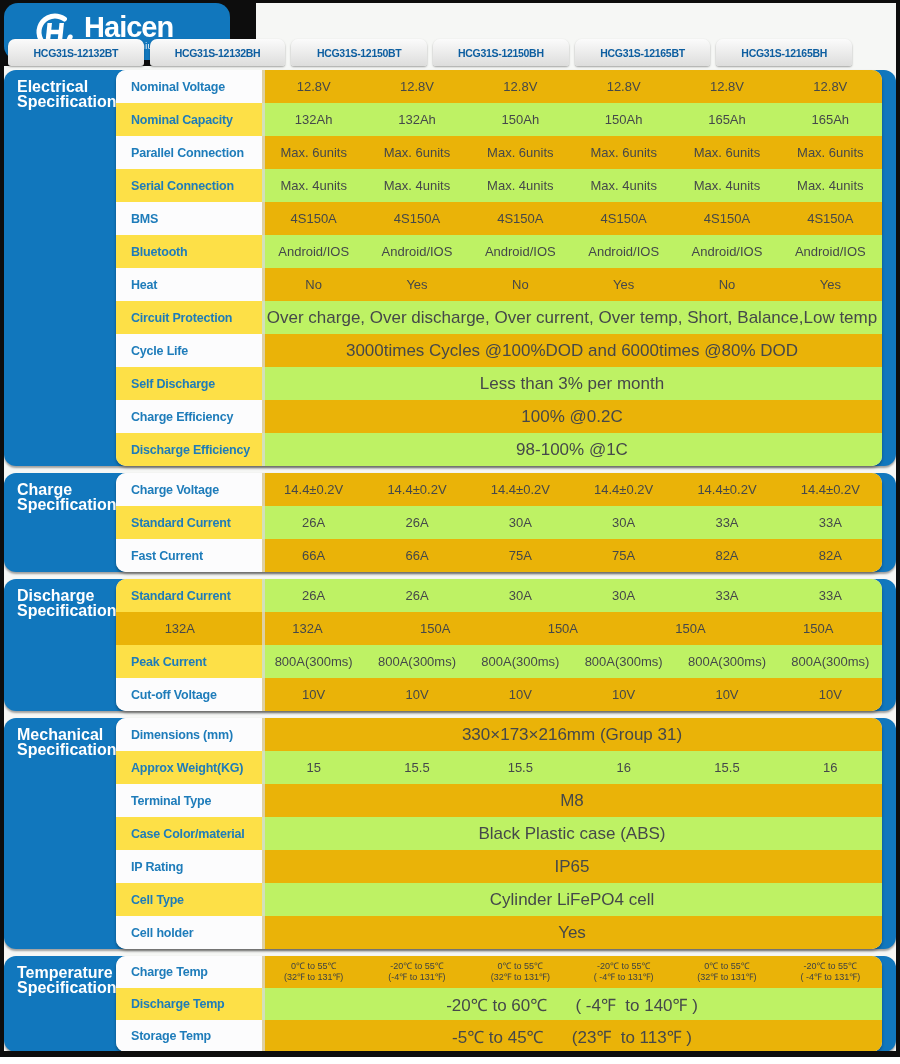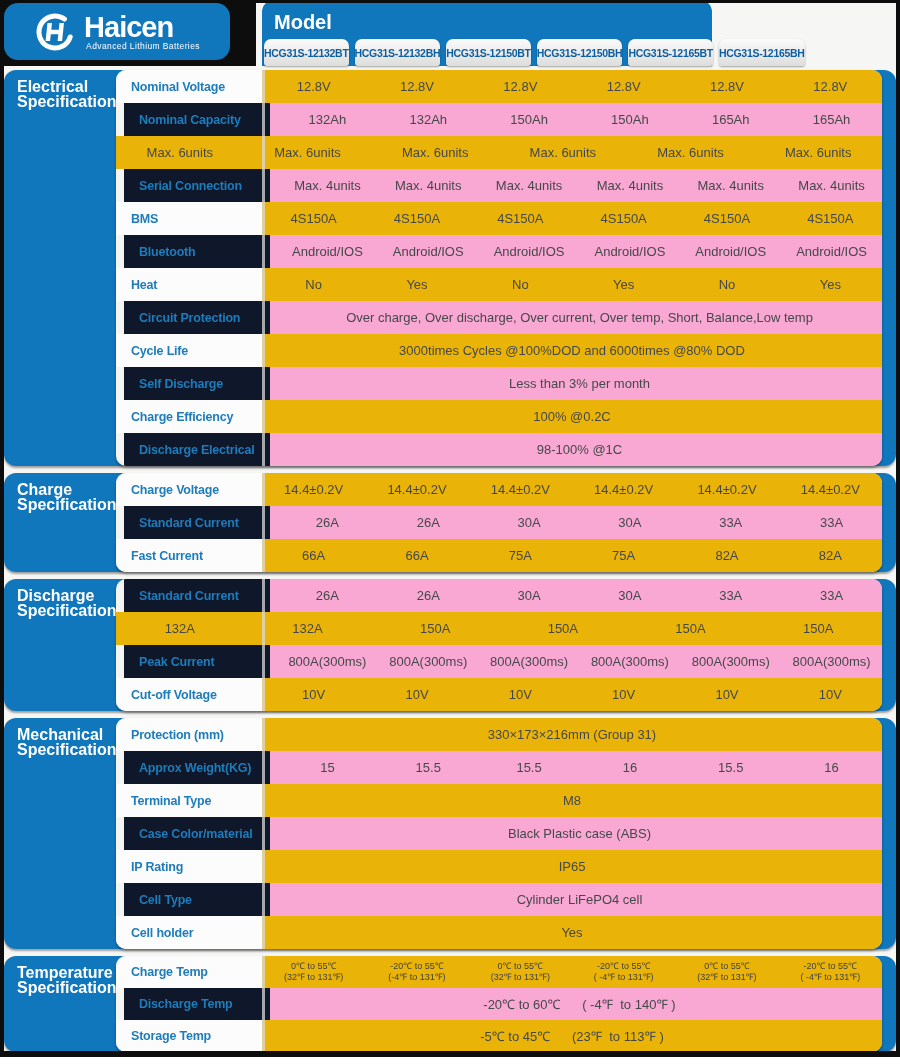--- a/index.html
+++ b/index.html
@@ -8,21 +8,21 @@
 
   
   .edge { position:absolute; background:#0d0d0d; z-index:60; }
   .edge-top { top:0; left:0; width:900px; height:3px; }
   .edge-left { top:0; left:0; width:4px; height:1057px; }
   .edge-right { top:0; right:0; width:4px; height:1057px; }
   .edge-bottom { top:1051px; left:0; width:900px; height:6px; }
   .below-strip { position:absolute; top:1057px; left:0; width:900px; height:7px; background:#ffffff; z-index:60; }
 
   
-  .header { position:absolute; top:0; left:0; width:712px; height:66px; display:flex; }
+  .header { position:absolute; top:0; left:0; width:856px; height:66px; display:flex;flex-direction:column; }
   .brand-zone { position:relative; width:256px; height:66px; background:#0d0d0d; flex:none; }
   .brand-card { position:absolute; top:3px; left:4px; right:26px; bottom:6px;
                 background:#1177bd; border-radius:14px; display:flex; align-items:center;
                 justify-content:center; gap:8px; }
   .logo-svg { flex:none; }
   .brand-text { display:flex; flex-direction:column; }
   .brand-name { color:#ffffff; font-size:29px; font-weight:bold; letter-spacing:-1px; line-height:28px; }
   .brand-tagline { color:#ffffff; font-size:8.5px; letter-spacing:.4px; margin-left:2px; }
 
   .model-zone { position:relative; flex:1; margin-left:6px; background:#1177bd;
@@ -45,28 +45,28 @@
           box-shadow:0 2px 3px rgba(0,0,0,.35); display:flex; flex-direction:column;justify-content:center; }
   .divider { position:absolute; left:146px; top:0; bottom:0; width:3px;
              background:#d9d9d7; opacity:.75; z-index:5; }
   .row { display:flex; width:100%; }
   .row-h33 .row { height:33px; }
   .row-h32 .row { height:32px; }
   .lbl { width:146px; flex:none; display:flex; align-items:center; padding-left:15px;
          color:#1e7cba; font-size:12.5px; font-weight:bold; letter-spacing:-.2px; white-space:nowrap; }
   .vals { flex:1; display:flex; }
   .lbl.light { background:#fcfcfd; }
-  .lbl.dark  { background:#0f172a;margin-left:8px; }
+  .lbl.dark  { background:#fde047; }
   .vals.light { background:#eab308; }
-  .vals.dark  { background:#f9a8d4;padding-left:7px; }
+  .vals.dark  { background:#bef264; }
   .cell { flex:1; display:flex; align-items:center; justify-content:center;
           color:#45484a; font-size:13px; text-align:center; white-space:pre-wrap; }
   .cell.small { font-size:9px; line-height:11.5px; color:#3e4244; }
   .span-cell { flex:1; display:flex; align-items:center; justify-content:center;
-               color:#45484a; font-size:13px; text-align:center; white-space:pre-wrap; }
+               color:#45484a; font-size:17px; text-align:center; white-space:pre-wrap; }
 </style>
 </head>
 <body>
 
 <div class="page">
 
   <div class="header">
     <div class="brand-zone">
       <div class="brand-card">
         <svg class="logo-svg" width="42" height="42" viewBox="0 0 42 42">
@@ -118,20 +118,21 @@
             <div class="vals dark">
               <div class="cell">132Ah</div>
               <div class="cell">132Ah</div>
               <div class="cell">150Ah</div>
               <div class="cell">150Ah</div>
               <div class="cell">165Ah</div>
               <div class="cell">165Ah</div>
             </div>
           </div>
           <div class="row">
+            <div class="lbl light">Parallel Connection</div>
             <div class="vals light">
               <div class="cell">Max. 6units</div>
               <div class="cell">Max. 6units</div>
               <div class="cell">Max. 6units</div>
               <div class="cell">Max. 6units</div>
               <div class="cell">Max. 6units</div>
               <div class="cell">Max. 6units</div>
             </div>
           </div>
           <div class="row">
@@ -196,21 +197,21 @@
               <div class="span-cell">Less than 3% per month</div>
             </div>
           </div>
           <div class="row">
             <div class="lbl light">Charge Efficiency</div>
             <div class="vals light">
               <div class="span-cell">100% @0.2C</div>
             </div>
           </div>
           <div class="row">
-            <div class="lbl dark">Discharge Electrical</div>
+            <div class="lbl dark">Discharge Efficiency</div>
             <div class="vals dark">
               <div class="span-cell">98-100% @1C</div>
             </div>
           </div>
           <div class="divider"></div>
         </div>
       </div>
       <div class="band row-h33" style="height: 99px;">
         <div class="band-title">Charge Specifications</div>
         <div class="card">
@@ -296,21 +297,21 @@
               <div class="cell">10V</div>
             </div>
           </div>
           <div class="divider"></div>
         </div>
       </div>
       <div class="band row-h33" style="height: 231px;">
         <div class="band-title">Mechanical Specifications</div>
         <div class="card">
           <div class="row">
-            <div class="lbl light">Protection (mm)</div>
+            <div class="lbl light">Dimensions (mm)</div>
             <div class="vals light">
               <div class="span-cell">330×173×216mm (Group 31)</div>
             </div>
           </div>
           <div class="row">
             <div class="lbl dark">Approx Weight(KG)</div>
             <div class="vals dark">
               <div class="cell">15</div>
               <div class="cell">15.5</div>
               <div class="cell">15.5</div>

